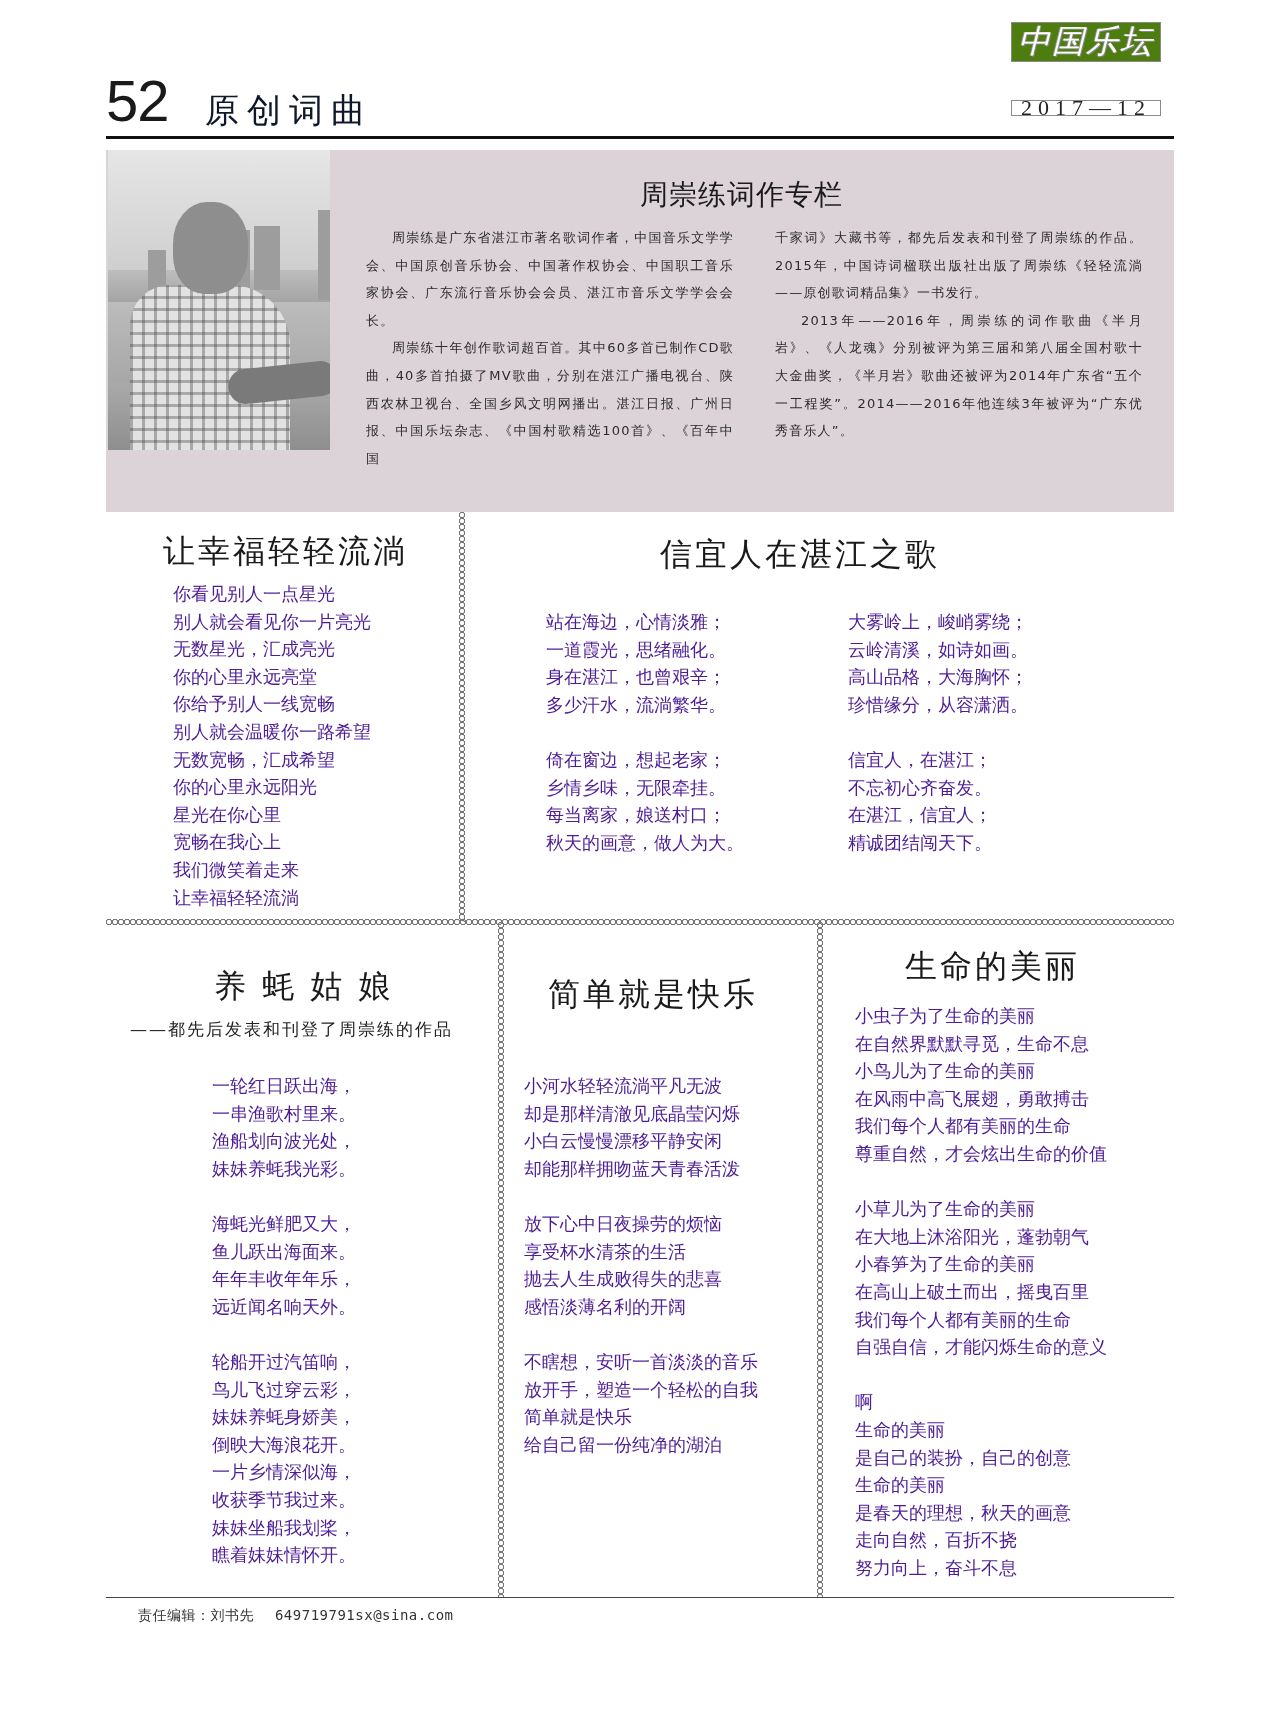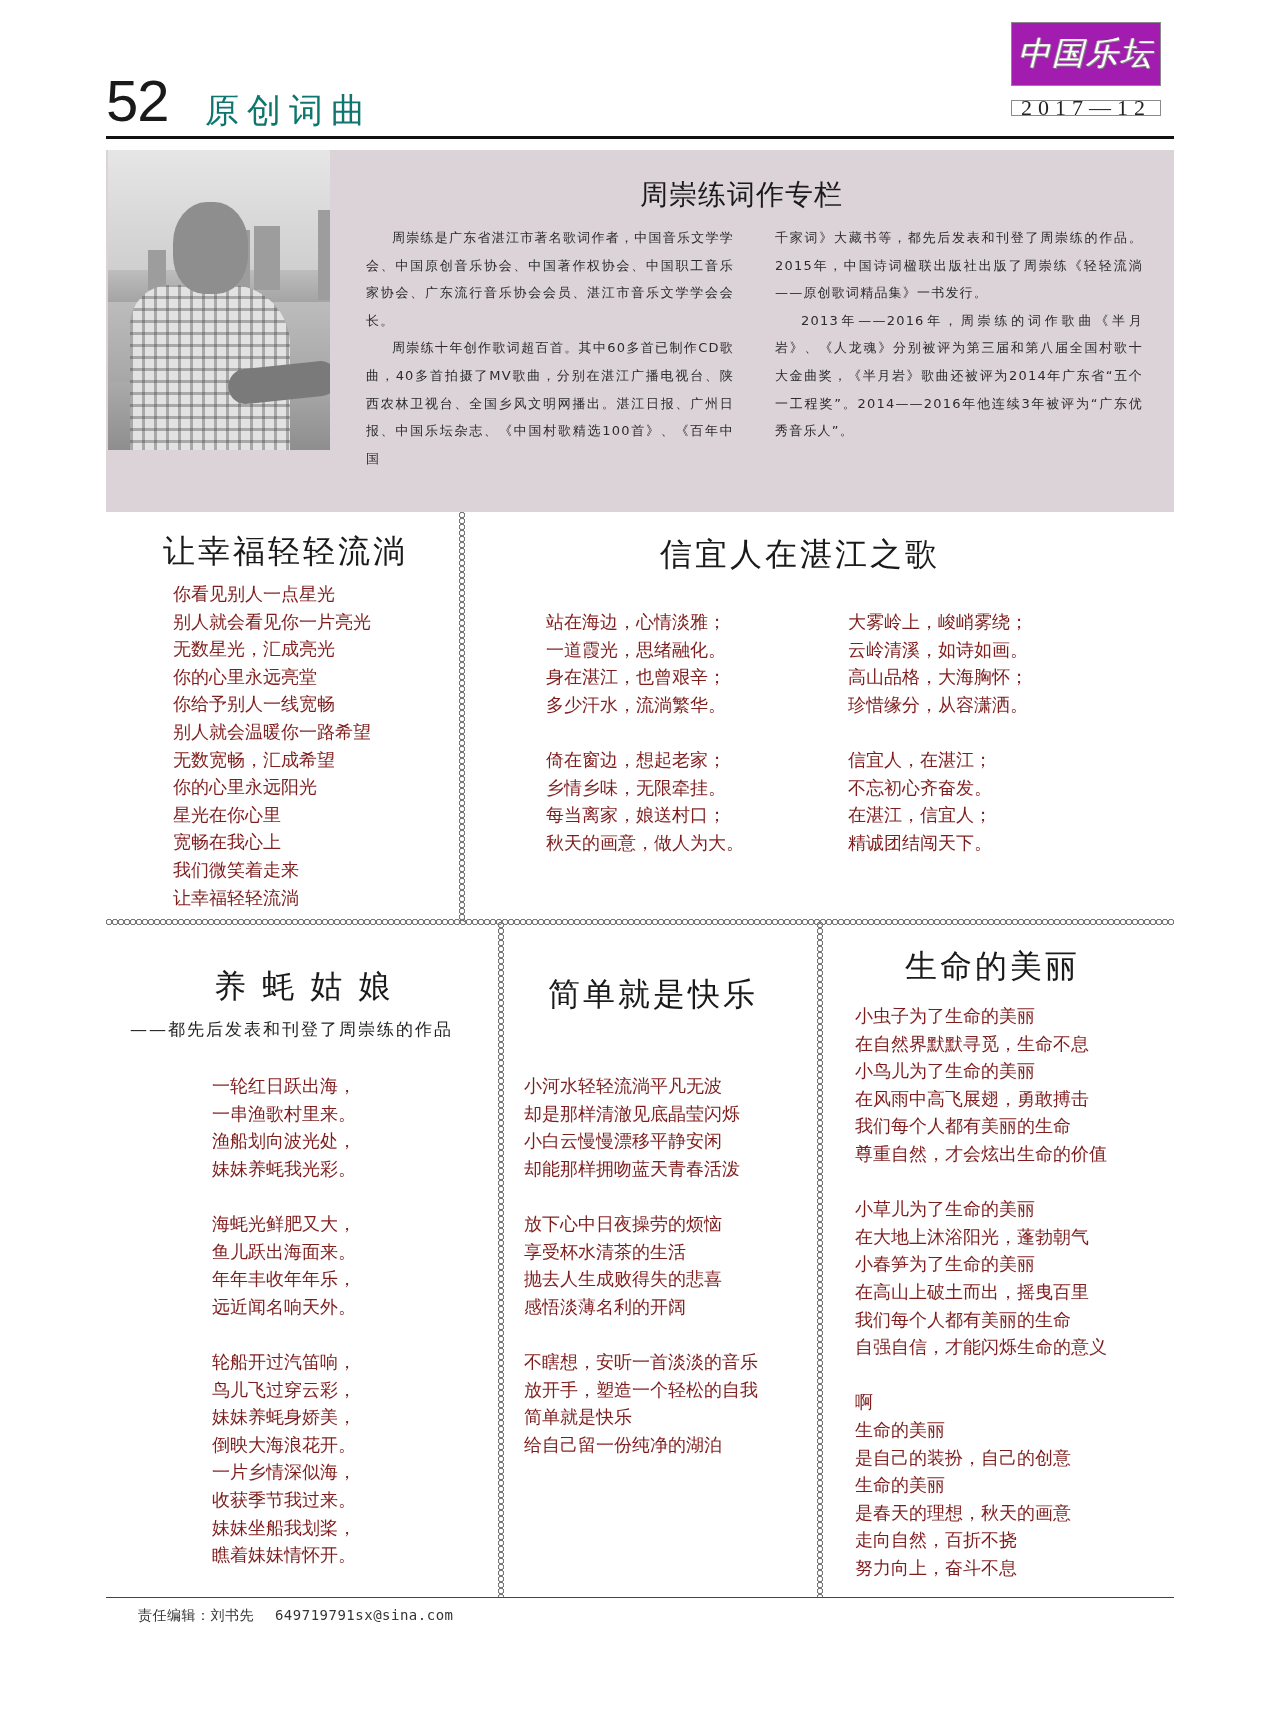--- a/index.html
+++ b/index.html
@@ -1,23 +1,23 @@
 <!DOCTYPE html>
 <html><head>
 <meta charset="utf-8">
 <style>
   * { box-sizing: border-box; margin: 0; padding: 0; }
   html, body { width: 1280px; height: 1725px; background: #ffffff; }
   body { position: relative; font-family: "DejaVu Serif", "Liberation Serif", serif; color: #222; overflow: hidden; }
 
   
   .page-num { position: absolute; left: 106px; top: 72px; font-family: "Liberation Sans", "DejaVu Sans", sans-serif; font-size: 58px; line-height: 1; color: #1a1a1a; letter-spacing: -1px; }
-  .section-name { position: absolute; left: 205px; top: 88px; font-size: 34px; letter-spacing: 8px; color: #0f766e; font-family: "DejaVu Serif", serif; }
+  .section-name { position: absolute; left: 205px; top: 88px; font-size: 34px; letter-spacing: 8px; color: #0f172a; font-family: "DejaVu Serif", serif; }
   .header-rule { position: absolute; left: 106px; top: 136px; width: 1068px; height: 3px; background: #111; }
-  .masthead { position: absolute; left: 1011px; top: 22px; width: 150px; height: 64px; background: #a21caf; border: 1px solid #8a8a8a; display: flex; align-items: center; justify-content: center; }
+  .masthead { position: absolute; left: 1011px; top: 22px; width: 150px; height: 40px; background: #4d7c0f; border: 1px solid #8a8a8a; display: flex; align-items: center; justify-content: center; }
   .masthead span { font-size: 32px; color: #fff; letter-spacing: 2px; font-style: italic; text-shadow: 1px 1px 0 #888, -1px 0 0 #999; font-family: "DejaVu Serif", serif; }
   .issue-box { position: absolute; left: 1011px; top: 100px; width: 150px; height: 16px; border: 1px solid #8a8a8a; display: flex; align-items: center; justify-content: center; font-family: "Liberation Serif", serif; font-size: 22px; letter-spacing: 6px; color: #222; }
 
   
   .bio-panel { position: absolute; left: 106px; top: 150px; width: 1068px; height: 362px; background: #dcd3d9; }
   .bio-photo { position: absolute; left: 108px; top: 150px; width: 222px; height: 300px; background: linear-gradient(180deg, #d8d8d8 0%, #c9c9c9 35%, #9a9a9a 55%, #b3b3b3 70%, #8e8e8e 100%); overflow: hidden; }
   .bio-photo .sky { position: absolute; left: 0; top: 0; width: 100%; height: 120px; background: linear-gradient(180deg, #e6e6e6, #cfcfcf); }
   .bio-photo .bldg { position: absolute; background: #9d9d9d; }
   .bio-photo .water { position: absolute; left: 0; top: 152px; width: 100%; height: 80px; background: linear-gradient(180deg, #bcbcbc, #a7a7a7); }
   .bio-photo .head { position: absolute; left: 65px; top: 52px; width: 75px; height: 92px; border-radius: 45% 45% 42% 42%; background: #8e8e8e; }
@@ -31,21 +31,21 @@
   .bio-col p.cont { text-indent: 0; }
   .bio-col-1 { left: 366px; top: 224px; }
   .bio-col-2 { left: 775px; top: 224px; }
 
   
   .chain-h { position: absolute; height: 8px; background-image: radial-gradient(circle, transparent 2px, #777 2.3px, #777 3px, transparent 3.3px); background-size: 6px 8px; background-repeat: repeat-x; }
   .chain-v { position: absolute; width: 8px; background-image: radial-gradient(circle, transparent 2px, #777 2.3px, #777 3px, transparent 3.3px); background-size: 8px 6px; background-repeat: repeat-y; }
 
   .poem-title { position: absolute; font-size: 32px; letter-spacing: 3px; color: #1a1a1a; font-family: "DejaVu Serif", serif; white-space: nowrap; }
   .poem-sub { position: absolute; font-size: 17px; letter-spacing: 2px; color: #222; white-space: nowrap; font-family: "DejaVu Serif", serif; }
-  .poem { position: absolute; font-size: 18px; line-height: 27.6px; color: #7f1d1d; font-family: "DejaVu Sans", sans-serif; white-space: nowrap; }
+  .poem { position: absolute; font-size: 18px; line-height: 27.6px; color: #4c1d95; font-family: "DejaVu Sans", sans-serif; white-space: nowrap; }
   .poem .line { display: block; }
   .poem .stanza { margin-bottom: 27.6px; }
   .poem .stanza:last-child { margin-bottom: 0; }
 
   .footer-rule { position: absolute; left: 106px; top: 1597px; width: 1068px; height: 1px; background: #444; }
   .footer { position: absolute; left: 138px; top: 1607px; font-size: 14px; color: #333; font-family: "DejaVu Sans Mono", "Liberation Mono", monospace; letter-spacing: 0.5px; }
   .footer span { margin-right: 12px; }
 </style>
 </head>
 <body>

